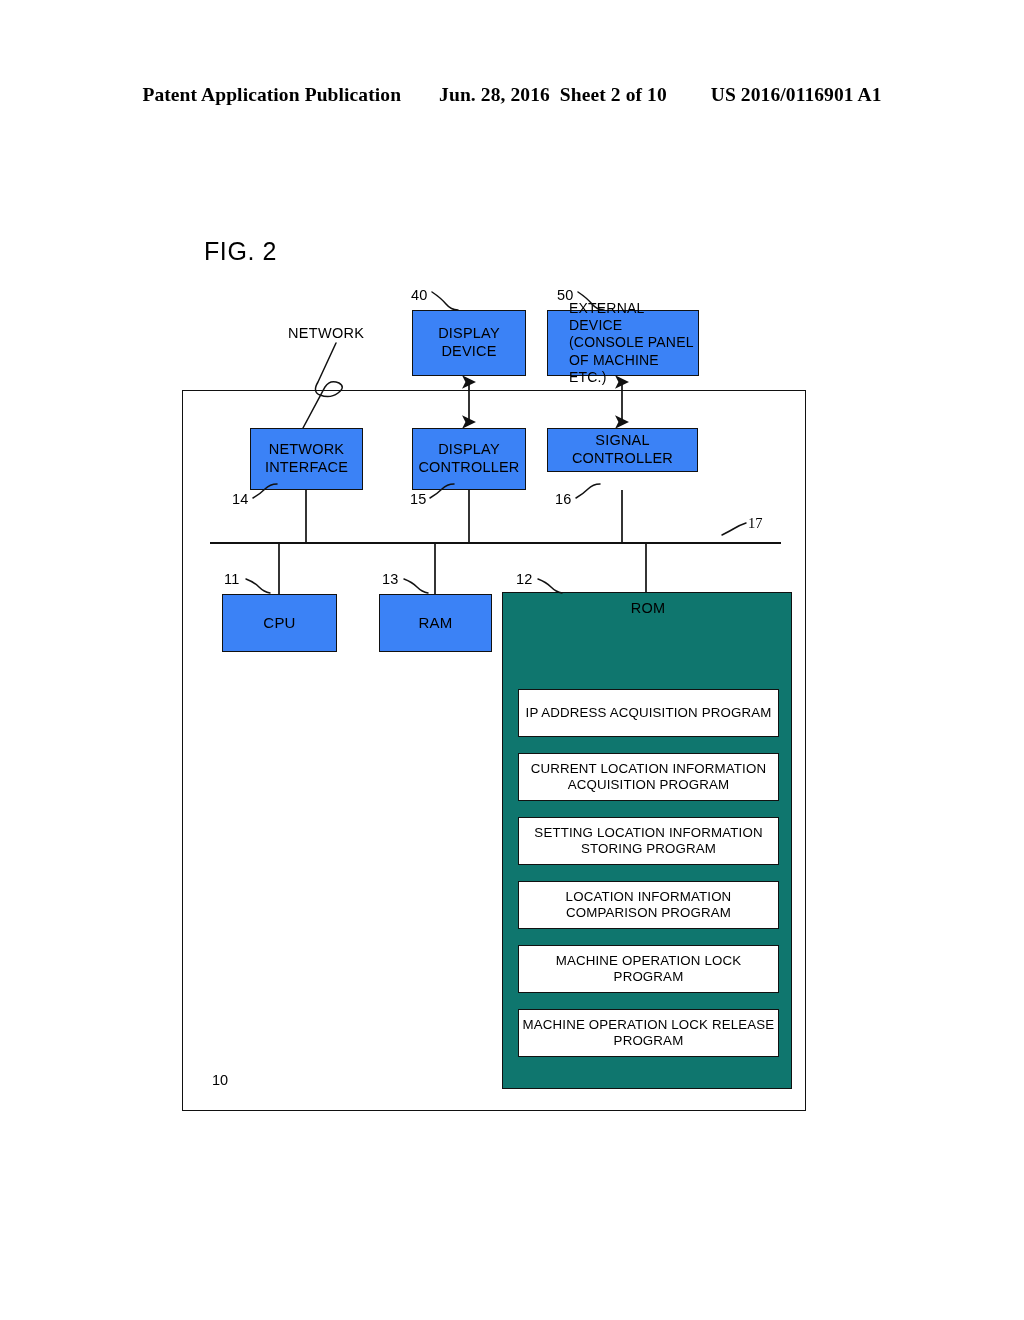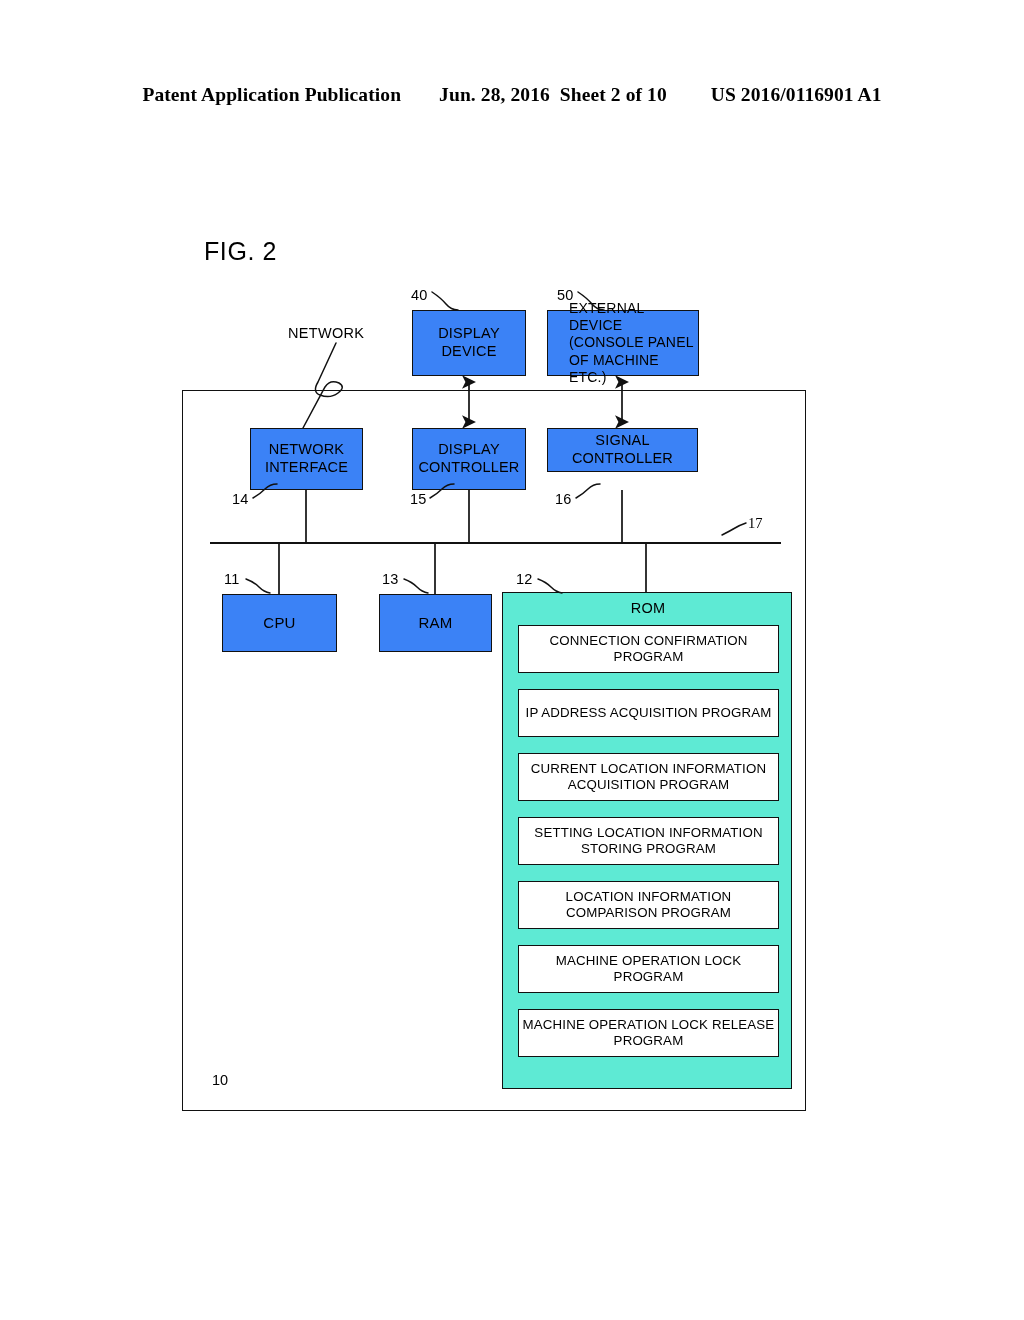--- a/index.html
+++ b/index.html
@@ -93,21 +93,21 @@
 
   
   #cpu-box { left: 222px; top: 594px; width: 115px; height: 58px; font-size: 15px; }
   #ram-box { left: 379px; top: 594px; width: 113px; height: 58px; font-size: 15px; }
 
   
   #rom-box {
     position: absolute;
     left: 502px; top: 592px; width: 290px; height: 497px;
     border: 1.6px solid #111;
-    background: #5eead4;
+    background: #0f766e;
     box-sizing: border-box;
   }
   #rom-label {
     position: absolute;
     left: 0; top: 7px; width: 290px;
     text-align: center;
     font-size: 14.5px;
     letter-spacing: 0.2px;
   }
   .prog-box {
@@ -205,26 +205,20 @@
 <div class="dbox" id="cpu-box">
   <span>CPU</span>
 </div>
 <div class="dbox" id="ram-box">
   <span>RAM</span>
 </div>
 
 <div id="rom-box">
   <div id="rom-label">ROM</div>
 
-  <div class="prog-box" style="top:32px">
-    <span>
-      <span>CONNECTION CONFIRMATION</span>
-      <span>PROGRAM</span>
-    </span>
-  </div>
   <div class="prog-box" style="top:96px">
     <span>
       <span>IP ADDRESS ACQUISITION</span>
       <span>PROGRAM</span>
     </span>
   </div>
   <div class="prog-box" style="top:160px">
     <span>
       <span>CURRENT LOCATION INFORMATION</span>
       <span>ACQUISITION PROGRAM</span>

